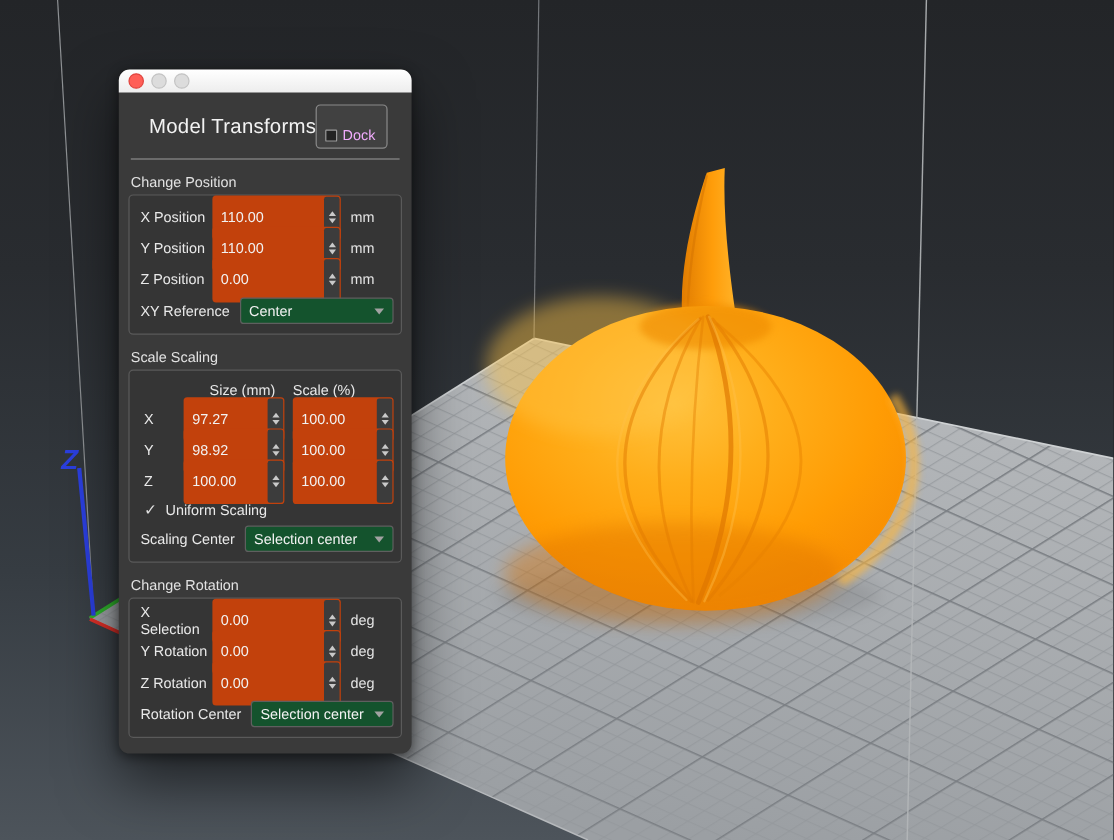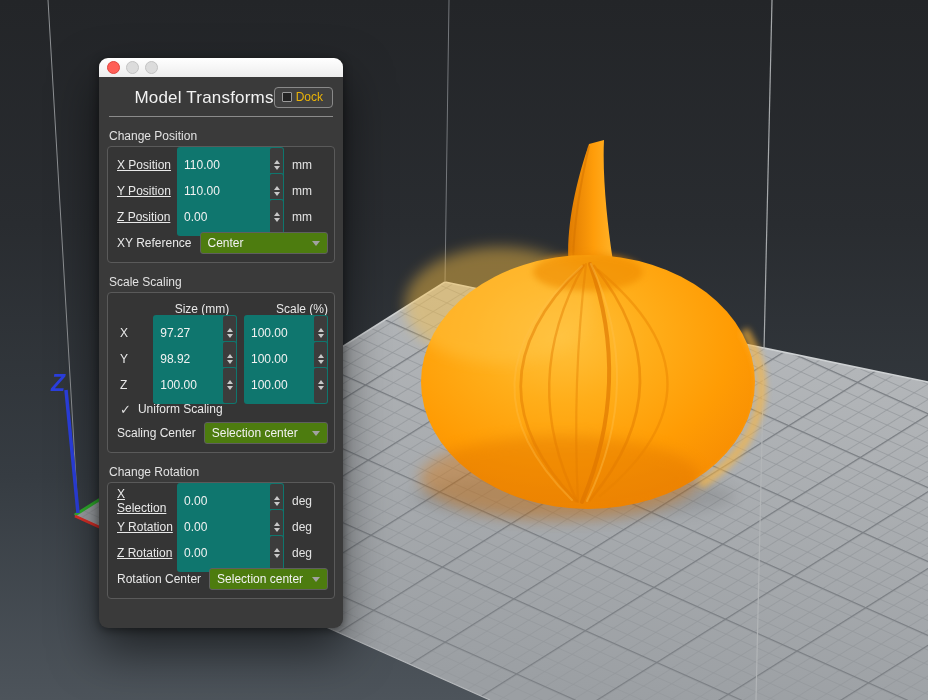--- a/index.html
+++ b/index.html
@@ -15,57 +15,57 @@
   .dialog{position:absolute;left:99px;top:58px;width:244px;height:570px;
     background:#3a3a3a;border-radius:9px;
     box-shadow:0 22px 48px rgba(0,0,0,.55),0 2px 10px rgba(0,0,0,.45);
     color:#e9e9e9;font-size:12px;z-index:5;display:flex;flex-direction:column;}
   .titlebar{height:19px;background:linear-gradient(#ffffff,#ededed);
     border-radius:9px 9px 0 0;display:flex;align-items:center;padding-left:8px;gap:6px;}
   .dot{width:11px;height:11px;border-radius:50%;}
   .dot.red{background:#ff5f57;border:.5px solid #e0443e;}
   .dot.gray{background:#dcdcdc;border:.5px solid #c3c3c3;}
 
-  .hdr{display:flex;align-items:center;justify-content:flex-end;padding:10px 10px 4px 15px;}
+  .hdr{display:flex;align-items:center;justify-content:center;padding:10px 10px 4px 15px;}
   .title{font-size:17px;font-weight:400;letter-spacing:.2px;color:#f2f2f2;}
   .dock-btn{display:flex;align-items:center;gap:4px;background:#414141;border:1px solid #8a8a8a;
-    border-radius:4px;padding:2px 9px 3px 7px;color:#eab308;font-size:12px;cursor:pointer;}
+    border-radius:4px;padding:18px 9px 3px 7px;color:#f0abfc;font-size:12px;cursor:pointer;}
   .dock-ic{width:8px;height:8px;background:#232323;border:1px solid #9a9a9a;border-radius:1px;}
   .sep{height:1px;background:#8b8b8b;margin:4px 10px 0 10px;}
 
   .mrow{display:flex;align-items:center;margin:10px 9px 0 10px;}
   .mrow .lbl{width:68px;color:#e4e4e4;}
   .name-field{flex:1;height:19px;background:#1d1d1d;border-radius:3px;
     display:flex;align-items:center;padding-left:7px;color:#f2f2f2;}
 
   .sec-label{margin:12px 10px 3px 10px;color:#e2e2e2;}
   .group{margin:0 8px;background:#353535;border:1px solid #5a5a5a;border-radius:4px;
     padding:5px 6px 6px 6px;}
 
   .grow{display:flex;align-items:center;height:26px;}
-  .grow .lbl{width:60px;padding-left:3px;text-decoration:underline;}
-  .spin{display:flex;width:107px;height:37px;background:#0f766e;border-radius:3px;overflow:hidden;}
+  .grow .lbl{width:60px;padding-left:3px;}
+  .spin{display:flex;width:107px;height:37px;background:#c2410c;border-radius:3px;overflow:hidden;}
   .spin.small{width:86px;}
   .spin .val{flex:1;display:flex;align-items:center;padding-left:7px;color:#f2f2f2;}
   .btns{width:13px;margin:1px;background:#3c3c3c;border-radius:2px;
     display:flex;flex-direction:column;align-items:center;justify-content:center;gap:2px;cursor:pointer;}
   .tri-up{width:0;height:0;border-left:3.5px solid transparent;border-right:3.5px solid transparent;
     border-bottom:4px solid #c9c9c9;}
   .tri-dn{width:0;height:0;border-left:3.5px solid transparent;border-right:3.5px solid transparent;
     border-top:4px solid #c9c9c9;}
   .unit{margin-left:8px;color:#e4e4e4;}
 
-  .drop{height:20px;background:#4d7c0f;border:1px solid #5f5f5f;border-radius:3px;
+  .drop{height:20px;background:#14532d;border:1px solid #5f5f5f;border-radius:3px;
     display:flex;align-items:center;padding:0 7px;color:#f2f2f2;cursor:pointer;flex:1;}
   .drop .chev{margin-left:auto;width:0;height:0;border-left:4px solid transparent;
     border-right:4px solid transparent;border-top:5px solid #a2a2a2;}
 
   .colhdr{display:flex;height:22px;align-items:center;color:#e8e8e8;}
   .colhdr .c1{width:95px;margin-left:46px;text-align:center;}
-  .colhdr .c2{width:95px;text-align:right;}
+  .colhdr .c2{width:95px;text-align:left;}
   .srow{display:flex;align-items:center;height:26px;}
   .srow .axis{width:34px;padding-left:6px;}
   .srow .gap{width:7px;}
 
   .chkrow{display:flex;align-items:center;height:22px;padding-left:6px;gap:7px;cursor:pointer;}
   .chk{color:#dedede;font-size:13px;}
 
   .ctr-row{display:flex;align-items:center;height:26px;}
   .ctr-row .lbl2{padding-left:3px;margin-right:8px;white-space:nowrap;}
 

